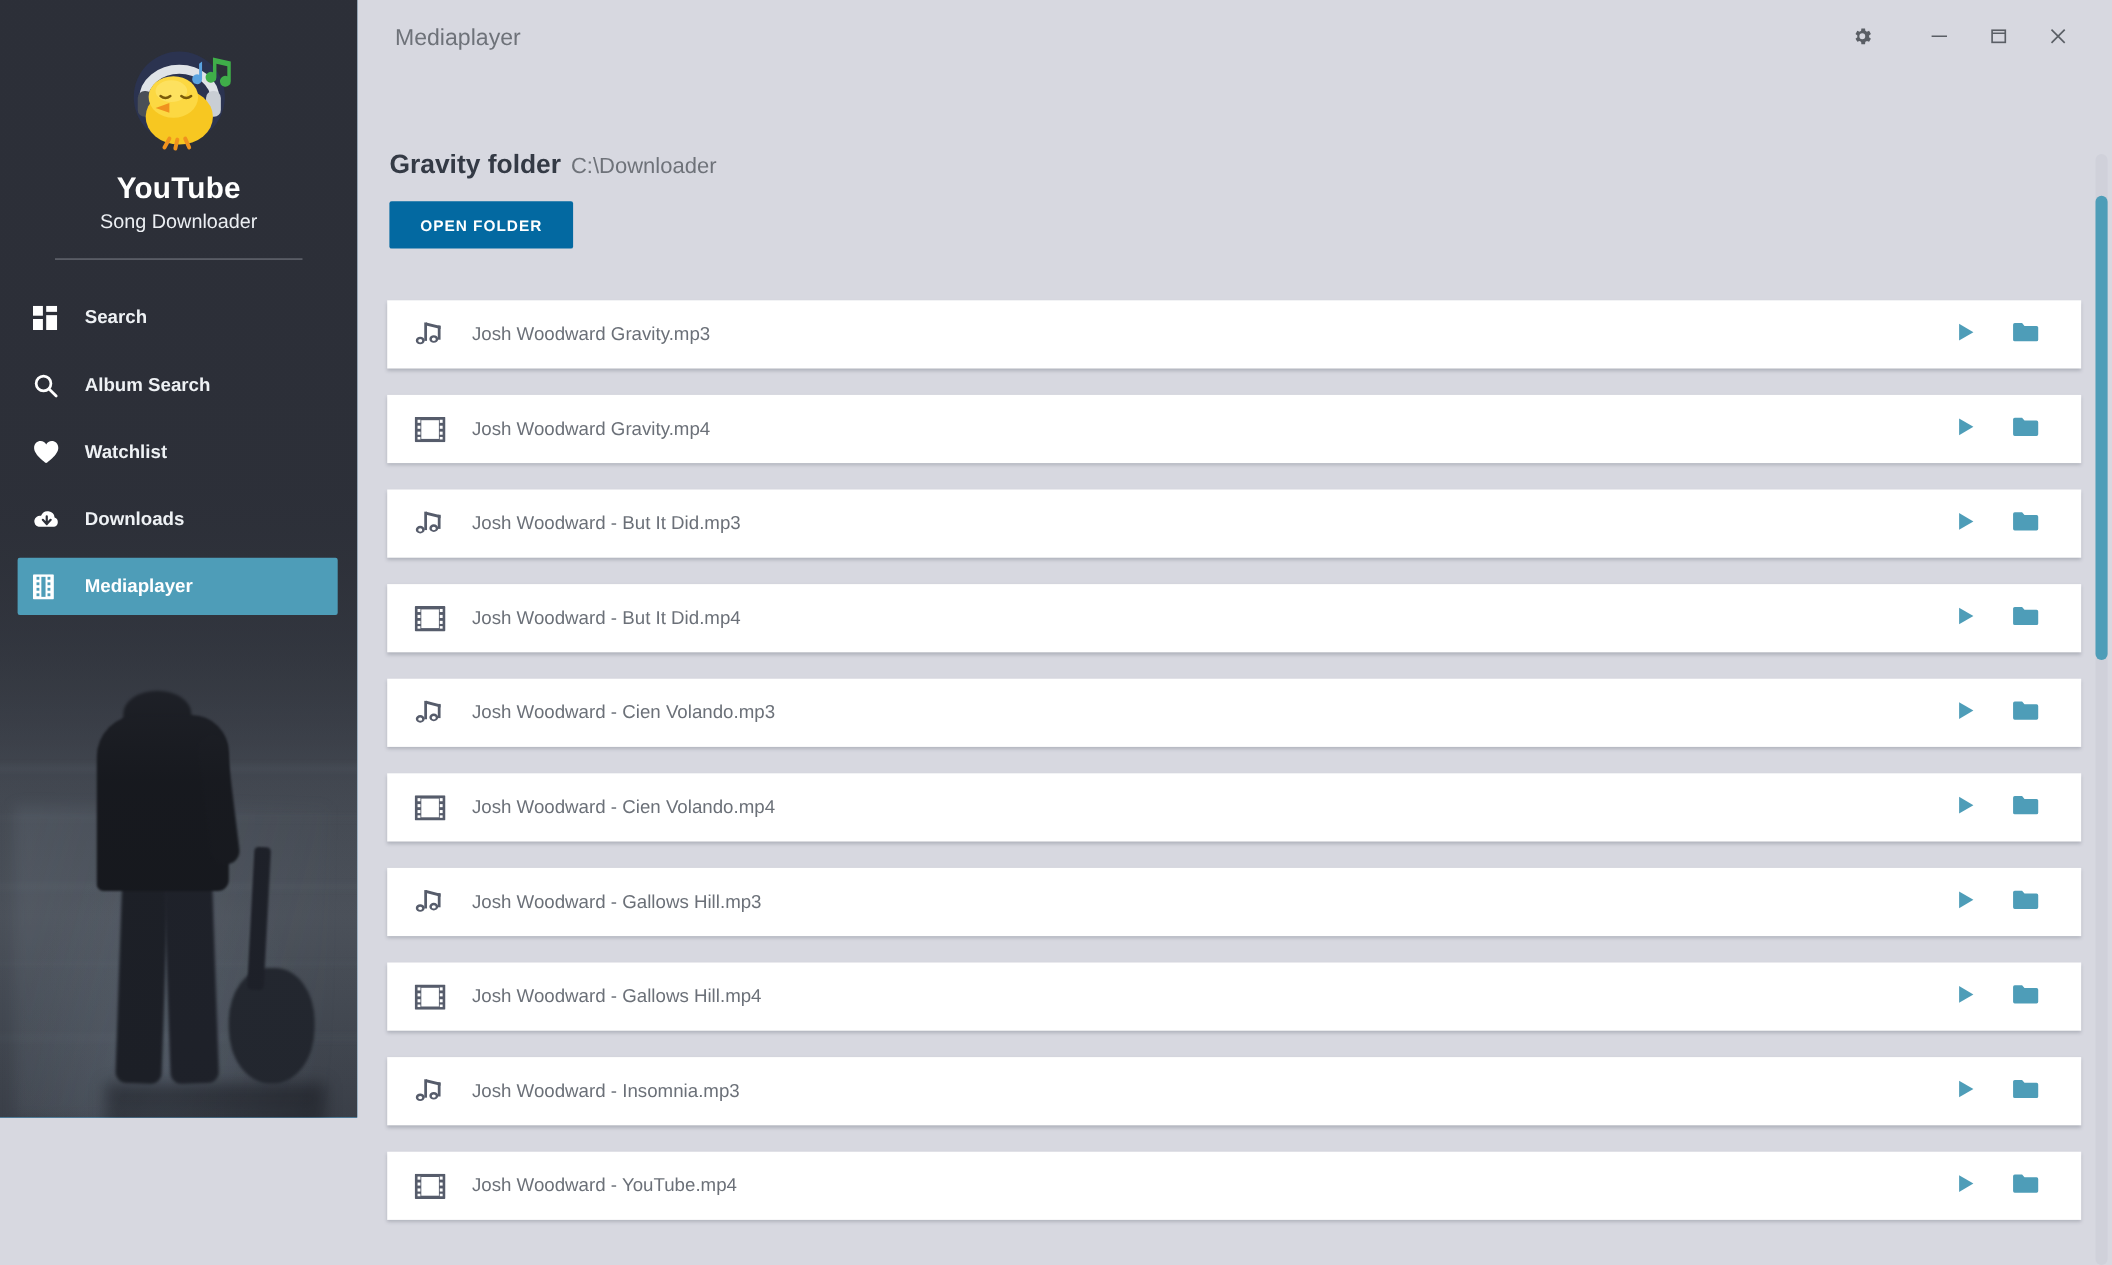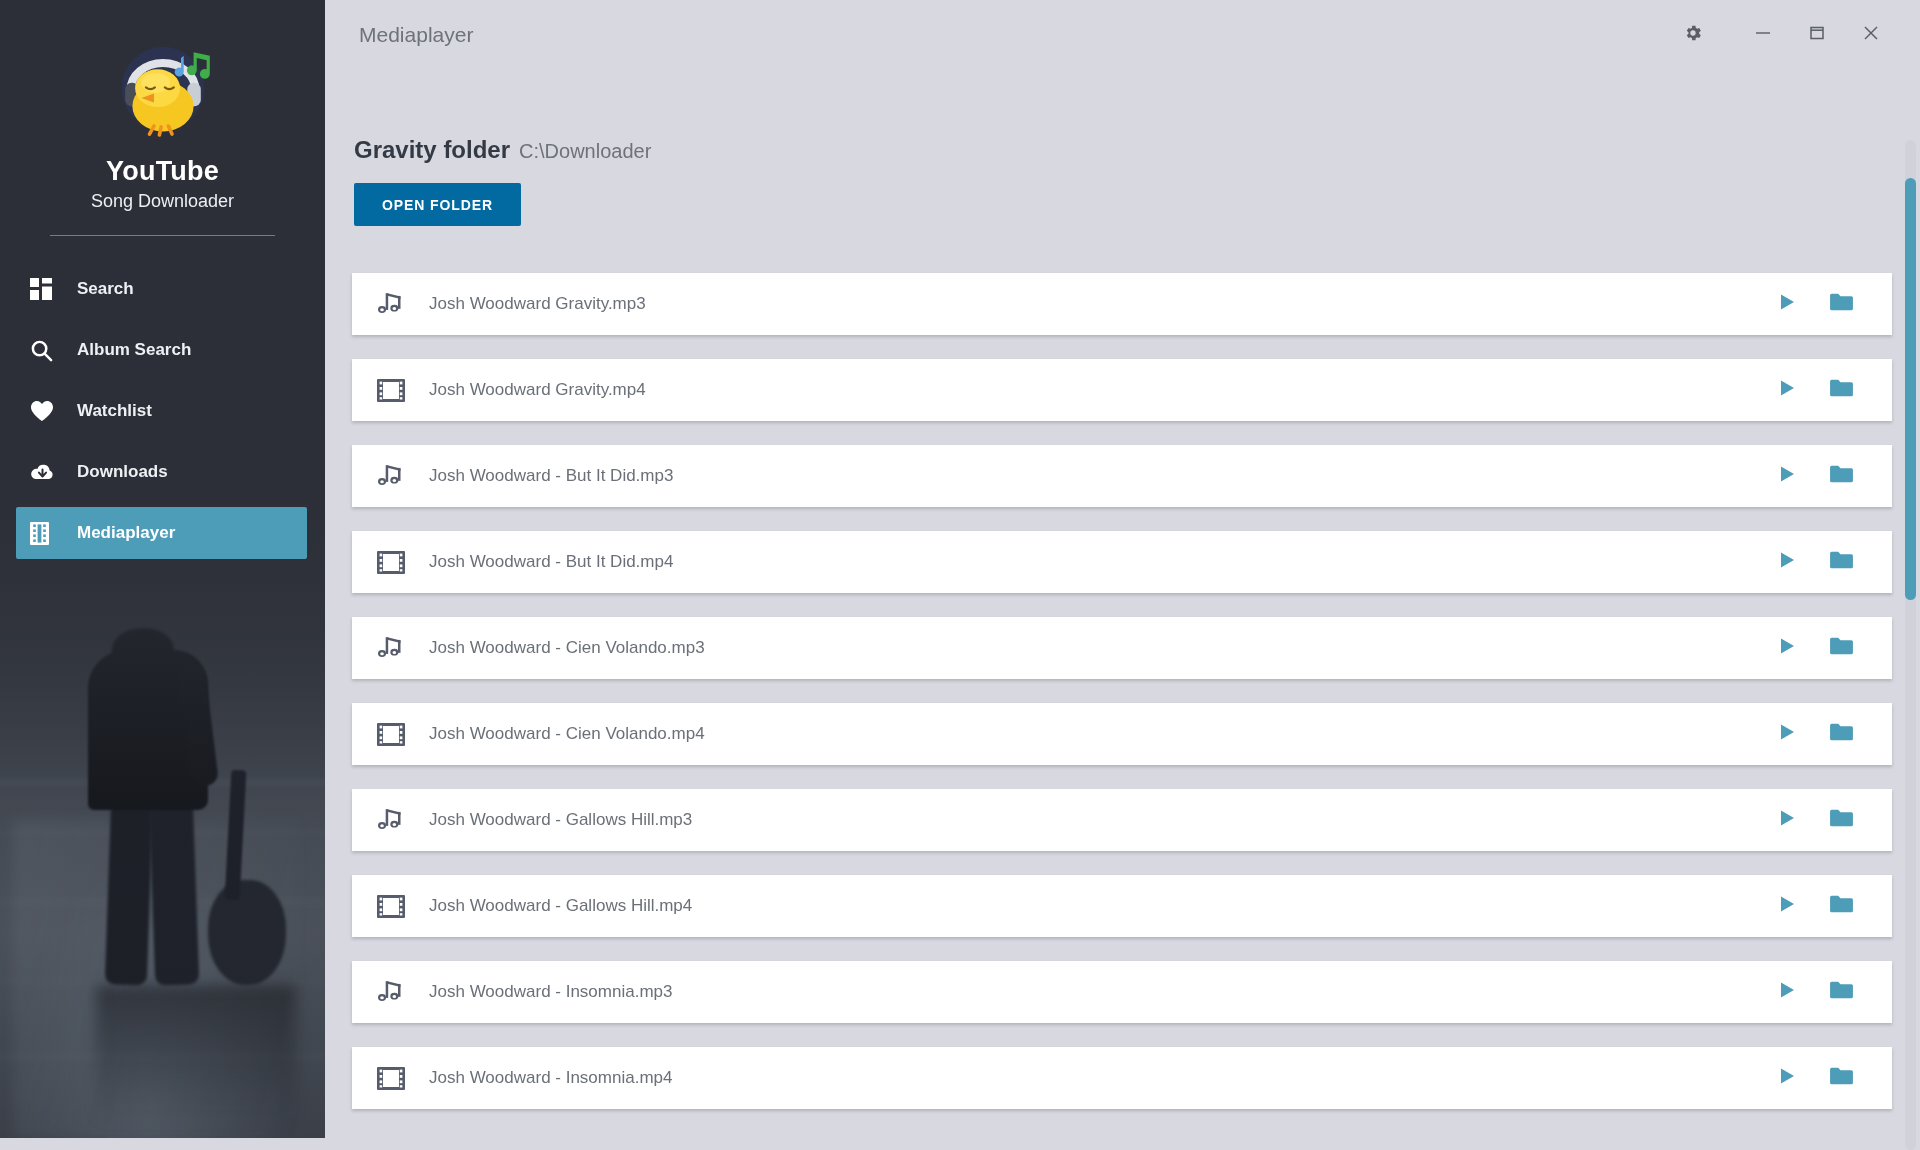--- a/index.html
+++ b/index.html
@@ -7,21 +7,21 @@
     width: 1920px; height: 1150px;
     overflow: hidden;
     font-family: "Liberation Sans", sans-serif;
     background: #d7d8e0;
   }
   #app { position: relative; width: 1920px; height: 1150px; display: flex; }
 
   
   .sidebar {
     position: relative;
-    width: 325px; height: 1138px;
+    width: 325px; height: 1016px;
     flex: 0 0 325px;
     overflow: hidden;
     background: #0369a1;
   }
   .sidebar-photo {
     position: absolute; inset: 0;
     background:
       radial-gradient(ellipse 60% 30% at 46% 97%, rgba(120,135,150,0.30), rgba(0,0,0,0) 70%),
       linear-gradient(to bottom,
         #2f323b 0%, #2f323b 36%,
@@ -618,21 +618,21 @@
                 <rect x="2.6" y="2.6" width="2.6" height="2.8" fill="#ffffff"></rect>
                 <rect x="22.8" y="2.6" width="2.6" height="2.8" fill="#ffffff"></rect>
                 <rect x="2.6" y="8" width="2.6" height="2.8" fill="#ffffff"></rect>
                 <rect x="22.8" y="8" width="2.6" height="2.8" fill="#ffffff"></rect>
                 <rect x="2.6" y="13.4" width="2.6" height="2.8" fill="#ffffff"></rect>
                 <rect x="22.8" y="13.4" width="2.6" height="2.8" fill="#ffffff"></rect>
                 <rect x="2.6" y="18.2" width="2.6" height="2.3" fill="#ffffff"></rect>
                 <rect x="22.8" y="18.2" width="2.6" height="2.3" fill="#ffffff"></rect>
               </svg>
             </span>
-            <span class="file-name">Josh Woodward - Insomnia.mp4</span>
+            <span class="file-name">Josh Woodward - YouTube.mp4</span>
             <span class="row-actions">
               <span class="act-btn play">
                 <span><svg width="20" height="20" viewBox="0 0 20 20" fill="currentColor">
                     <path d="M4 2.4 L17 10 L4 17.6 Z"></path>
                   </svg></span>
               </span>
               <span class="act-btn folder">
                 <span><svg width="25" height="20" viewBox="0 0 26 21" fill="currentColor">
                     <path d="M1 3.4 a1.6 1.6 0 0 1 1.6 -1.6 H9.6 l2.3 2.7 H23.4 a1.6 1.6 0 0 1 1.6 1.6 V17.6 a1.6 1.6 0 0 1 -1.6 1.6 H2.6 A1.6 1.6 0 0 1 1 17.6 Z"></path>
                   </svg></span>

